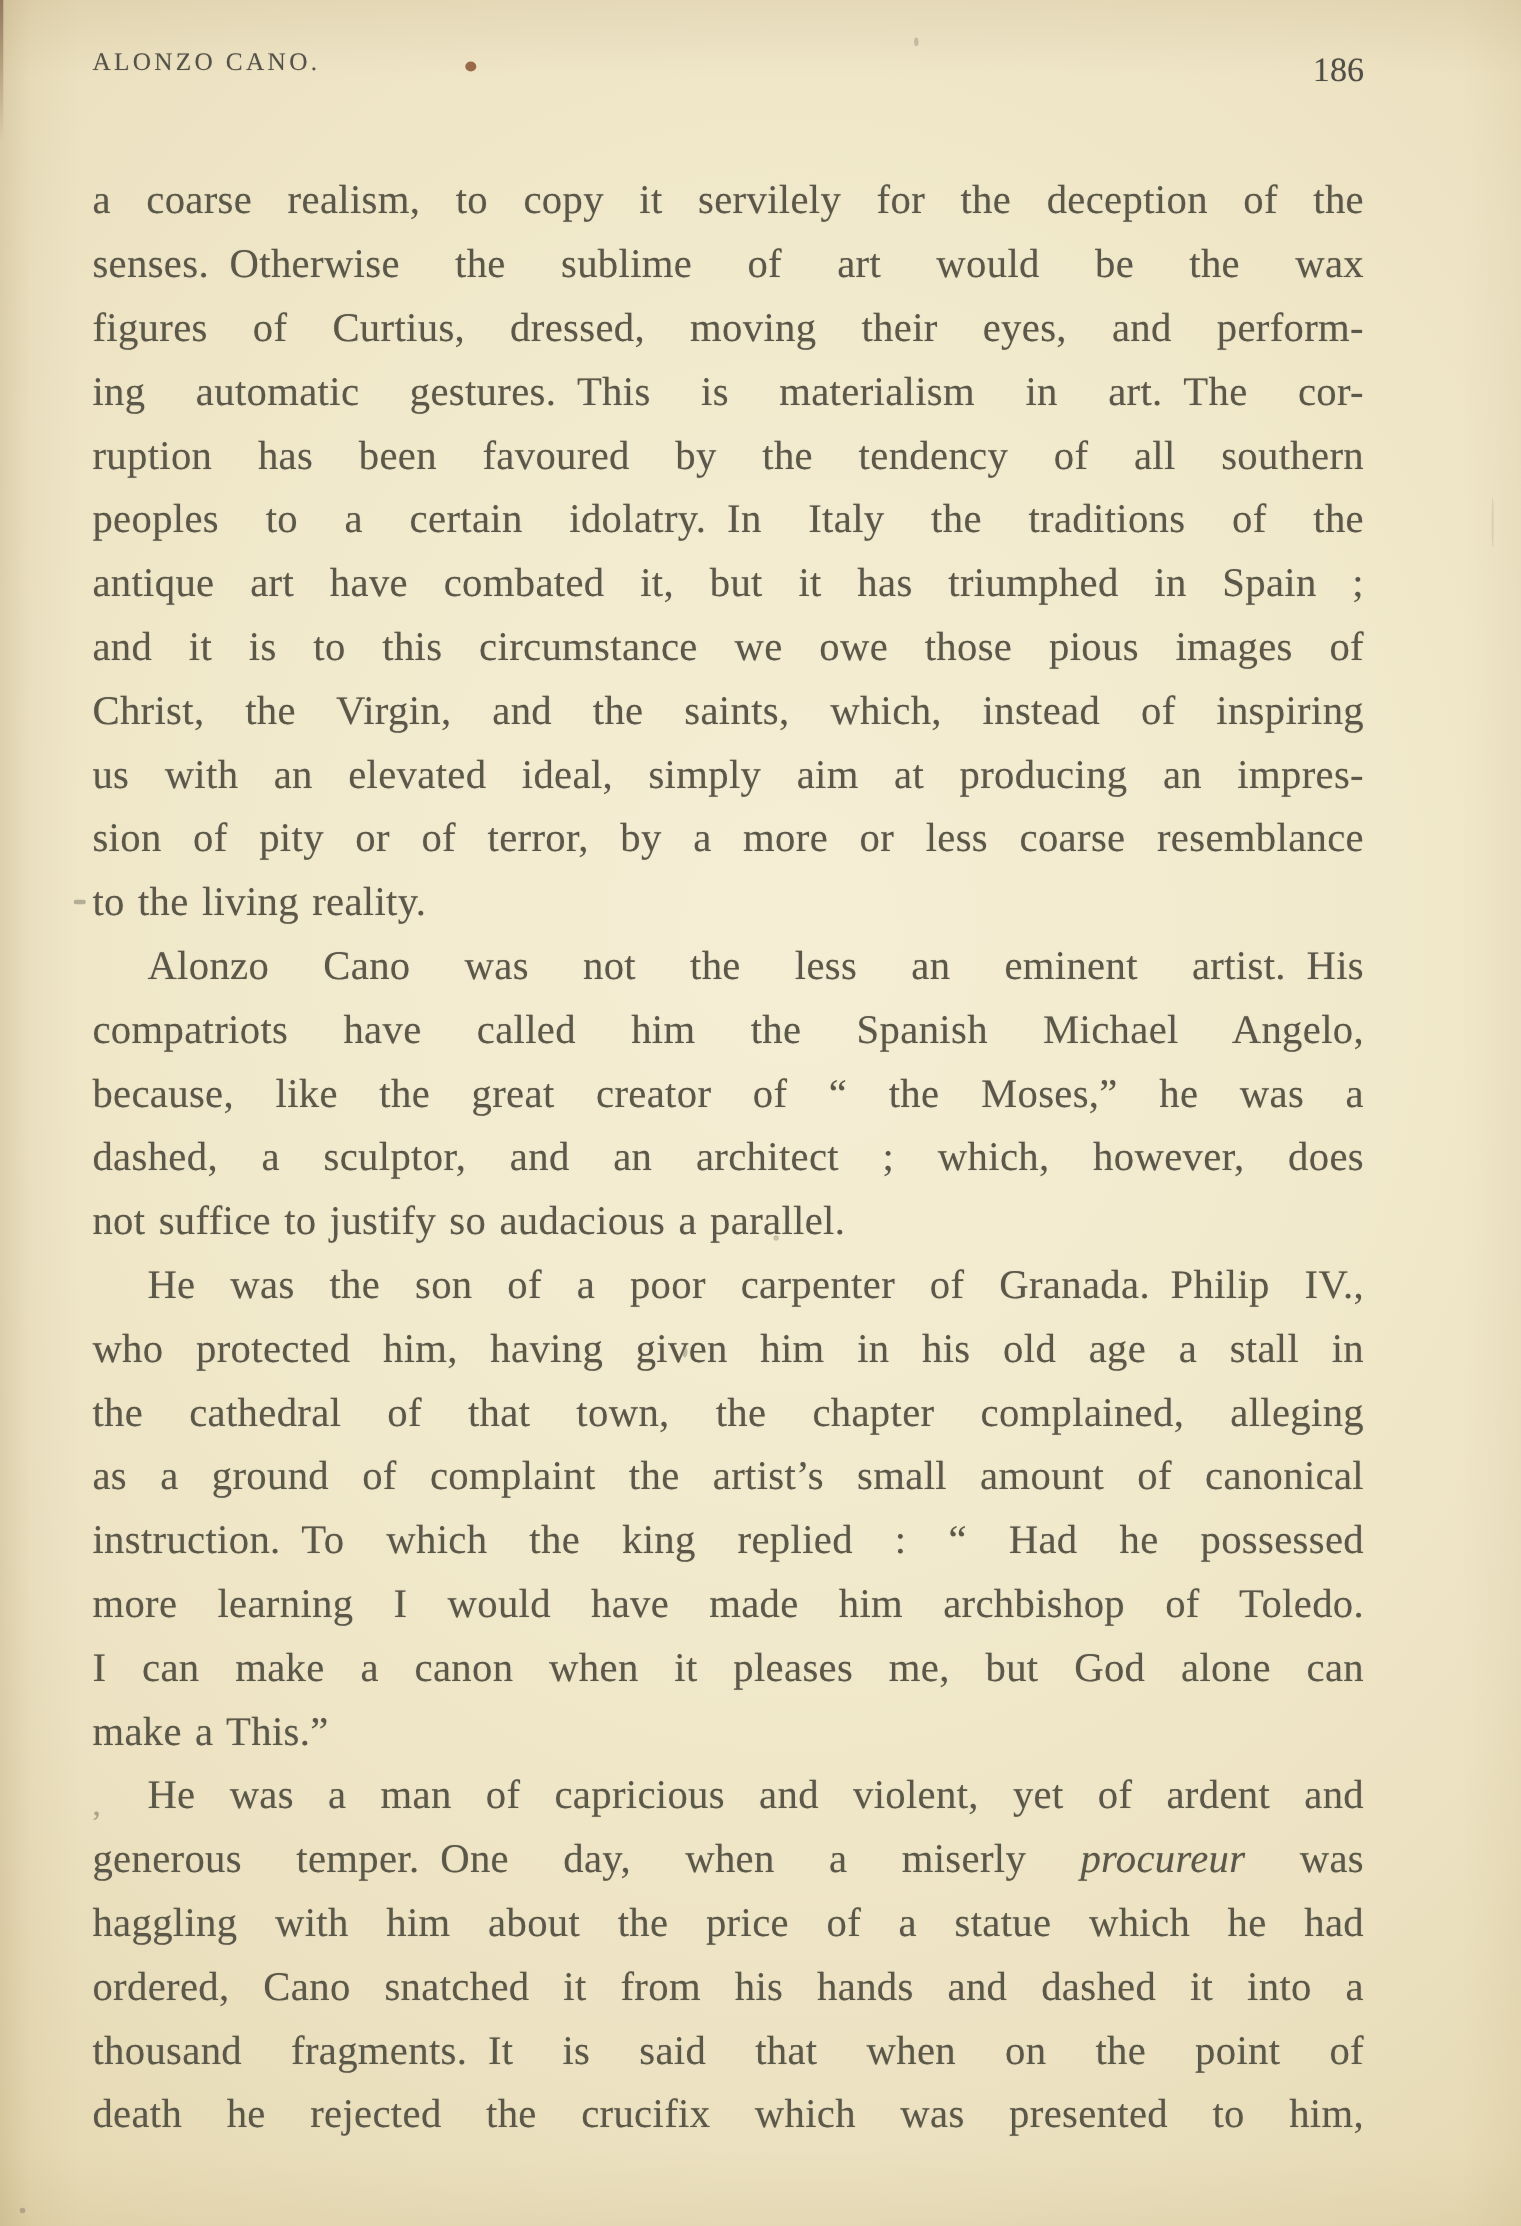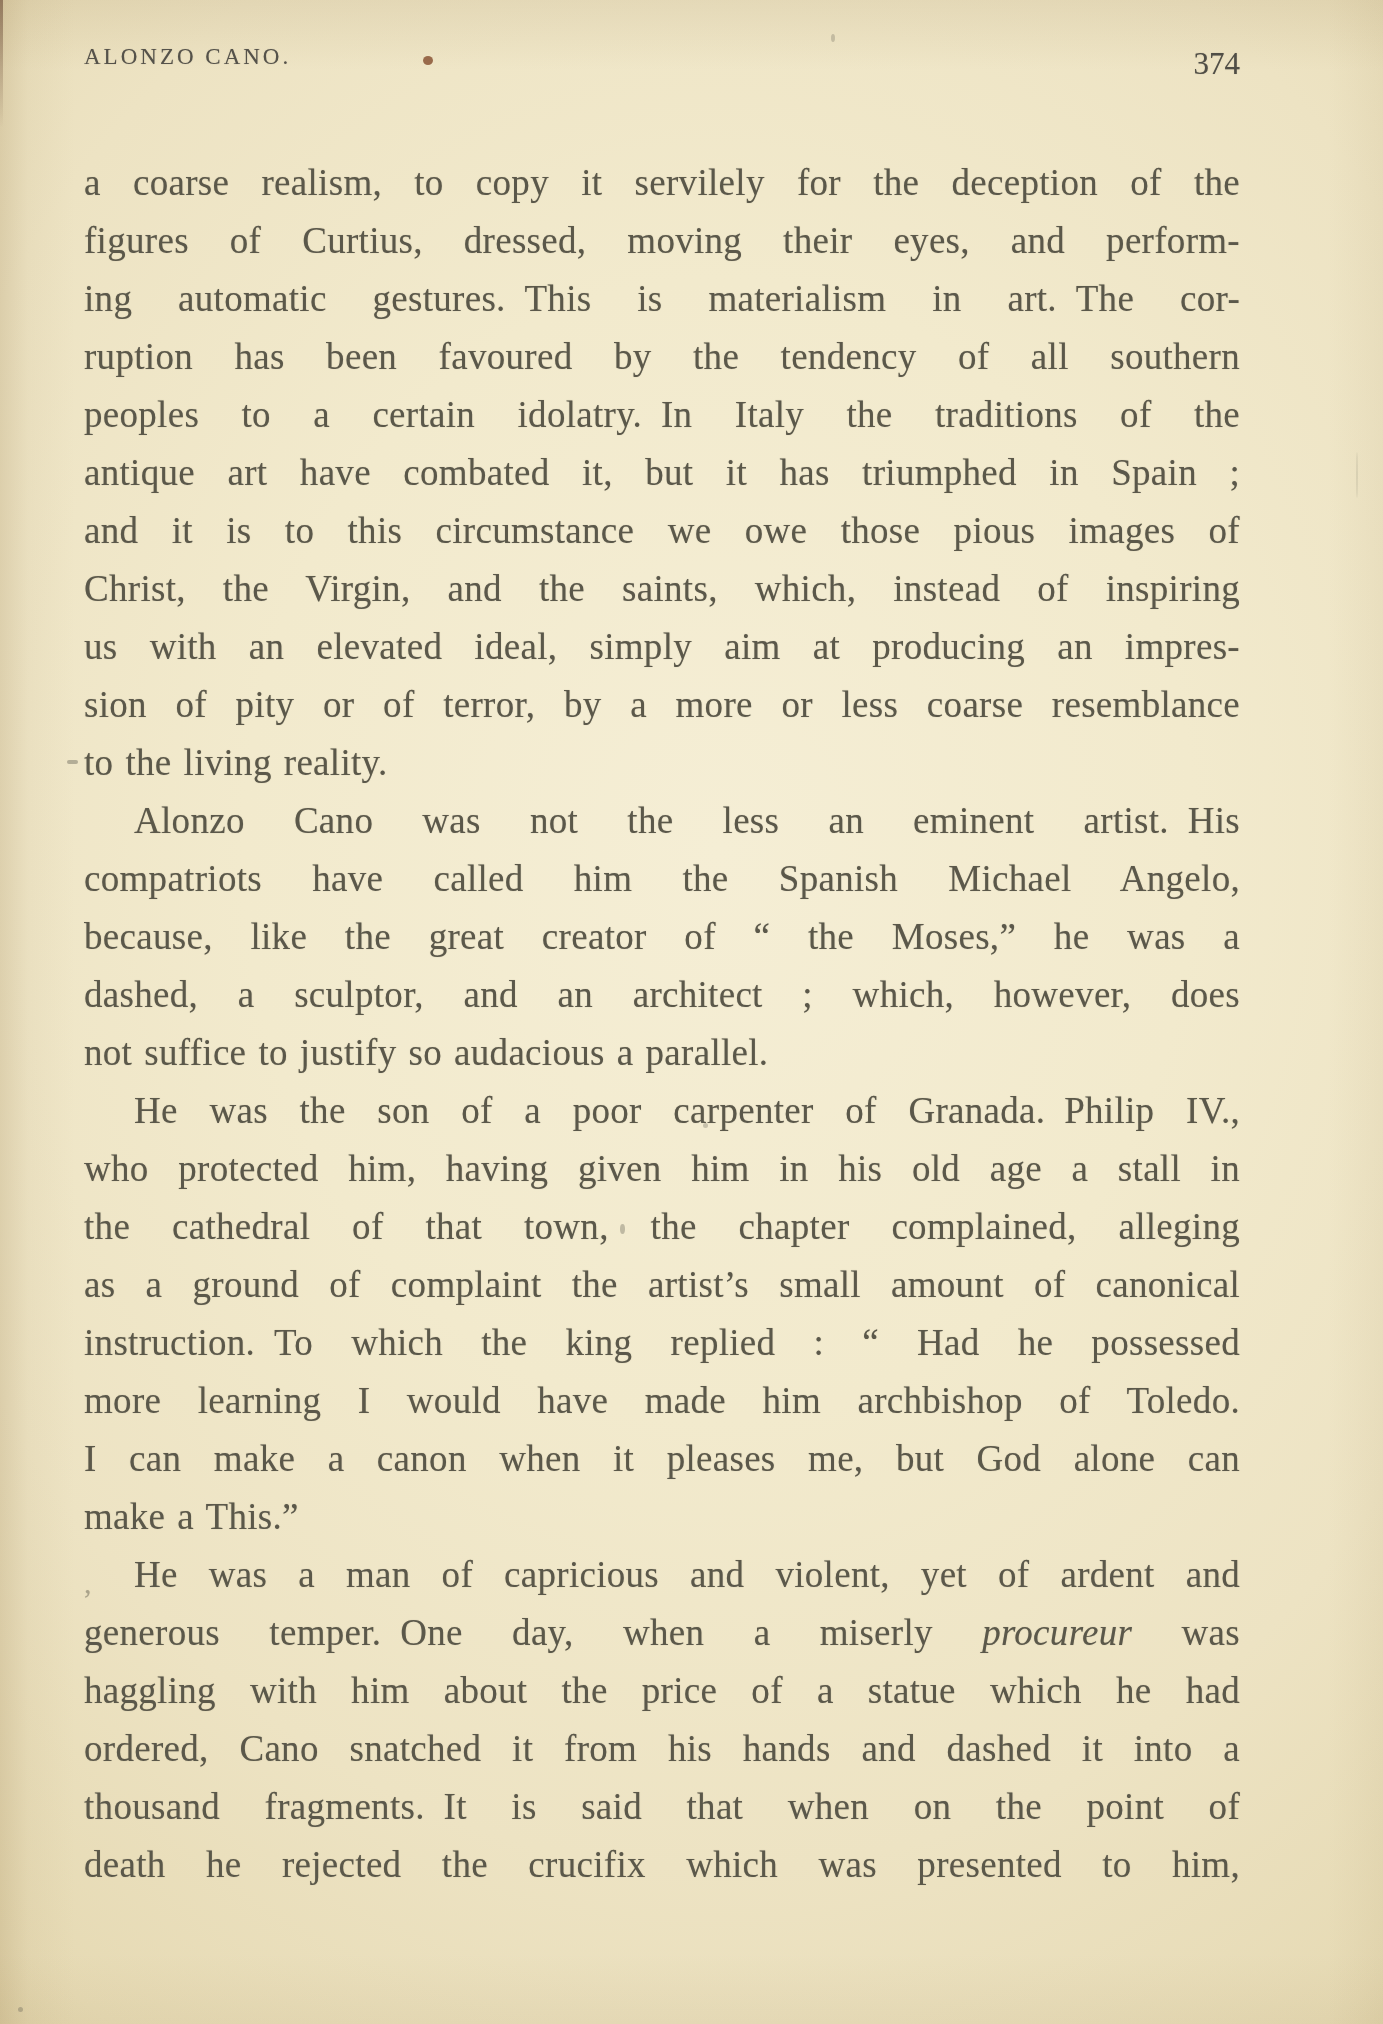--- a/index.html
+++ b/index.html
@@ -58,24 +58,25 @@
 </head>
 <body>
 
 <div class="page">
   <div class="corner-line"></div>
 
   <div class="running-head">
     <span>ALONZO CANO.</span>
   </div>
 
-  <div class="page-number">374</div>
+  <div class="page-number">186</div>
 
   <div class="text-block" id="text-block">
       <div class="line"><span>a coarse realism, to copy it servilely for the deception of the</span></div>
+      <div class="line"><span>senses. Otherwise the sublime of art would be the wax</span></div>
       <div class="line"><span>figures of Curtius, dressed, moving their eyes, and perform-</span></div>
       <div class="line"><span>ing automatic gestures. This is materialism in art. The cor-</span></div>
       <div class="line"><span>ruption has been favoured by the tendency of all southern</span></div>
       <div class="line"><span>peoples to a certain idolatry. In Italy the traditions of the</span></div>
       <div class="line"><span>antique art have combated it, but it has triumphed in Spain ;</span></div>
       <div class="line"><span>and it is to this circumstance we owe those pious images of</span></div>
       <div class="line"><span>Christ, the Virgin, and the saints, which, instead of inspiring</span></div>
       <div class="line"><span>us with an elevated ideal, simply aim at producing an impres-</span></div>
       <div class="line"><span>sion of pity or of terror, by a more or less coarse resemblance</span></div>
       <div class="line end"><span class="mark dash"></span><span>to the living reality.</span></div>

